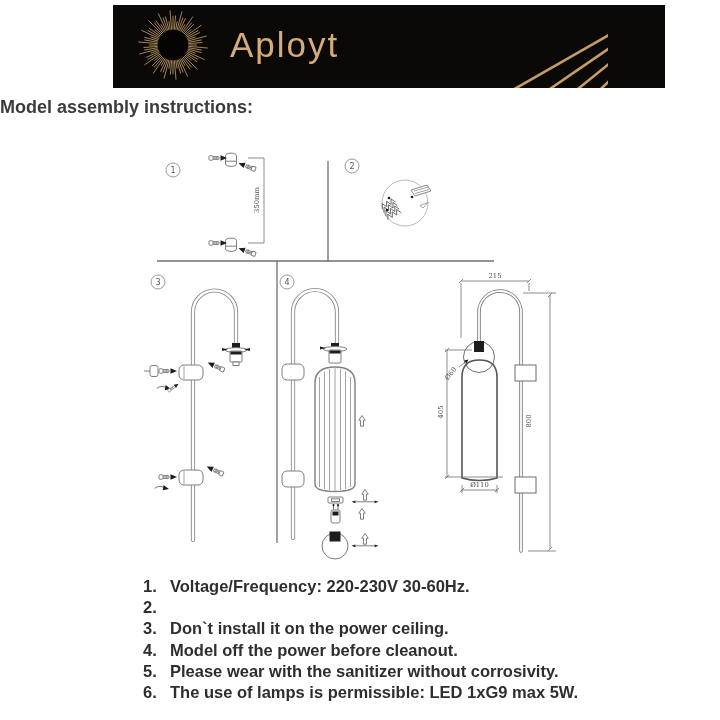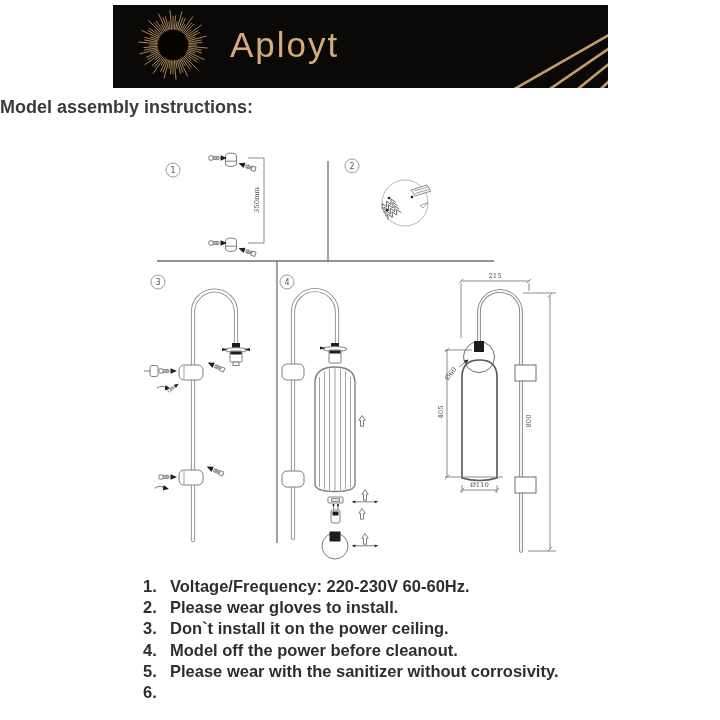--- a/index.html
+++ b/index.html
@@ -2,21 +2,21 @@
 <html><head>
 <meta charset="utf-8">
 <style>
   html,body{margin:0;padding:0;}
   body{
     width:720px;height:720px;position:relative;background:#ffffff;
     font-family:"Liberation Sans",sans-serif;overflow:hidden;
   }
   
   .banner{
-    position:absolute;left:113px;top:5px;width:495px;height:83px;
+    position:absolute;left:113px;top:5px;width:552px;height:83px;
     background:#0b0907;overflow:hidden;
   }
   .banner svg{position:absolute;left:0;top:0;width:495px;height:83px;}
   #starburst line{stroke:#c9a26b;stroke-width:.8;}
   #fan line{stroke:#c59c64;stroke-width:2.6;}
   .brand{
     position:absolute;left:117px;top:50%;transform:translateY(-56%);
     color:#d3ac79;font-size:35px;font-weight:300;letter-spacing:2px;
   }
   
@@ -349,36 +349,36 @@
           <circle cx="287" cy="282" r="7"></circle>
           <text x="287" y="284.8" text-anchor="middle">4</text>
         </g>
       </g>
     </g>
   </svg>
 
   <div class="instructions">
     <div class="row">
       <span class="num">1.</span>
-      <span>Voltage/Frequency: 220-230V 60-60Hz.</span>
+      <span>Voltage/Frequency: 220-230V 30-60Hz.</span>
     </div>
     <div class="row">
       <span class="num">2.</span>
-      <span>Please wear gloves to install.</span>
     </div>
     <div class="row">
       <span class="num">3.</span>
       <span>Don`t install it on the power ceiling.</span>
     </div>
     <div class="row">
       <span class="num">4.</span>
       <span>Model off the power before cleanout.</span>
     </div>
     <div class="row">
       <span class="num">5.</span>
       <span>Please wear with the sanitizer without corrosivity.</span>
     </div>
     <div class="row">
       <span class="num">6.</span>
+      <span>The use of lamps is permissible: LED 1xG9 max 5W.</span>
     </div>
   </div>
 
 </div>
 
 </body></html>

